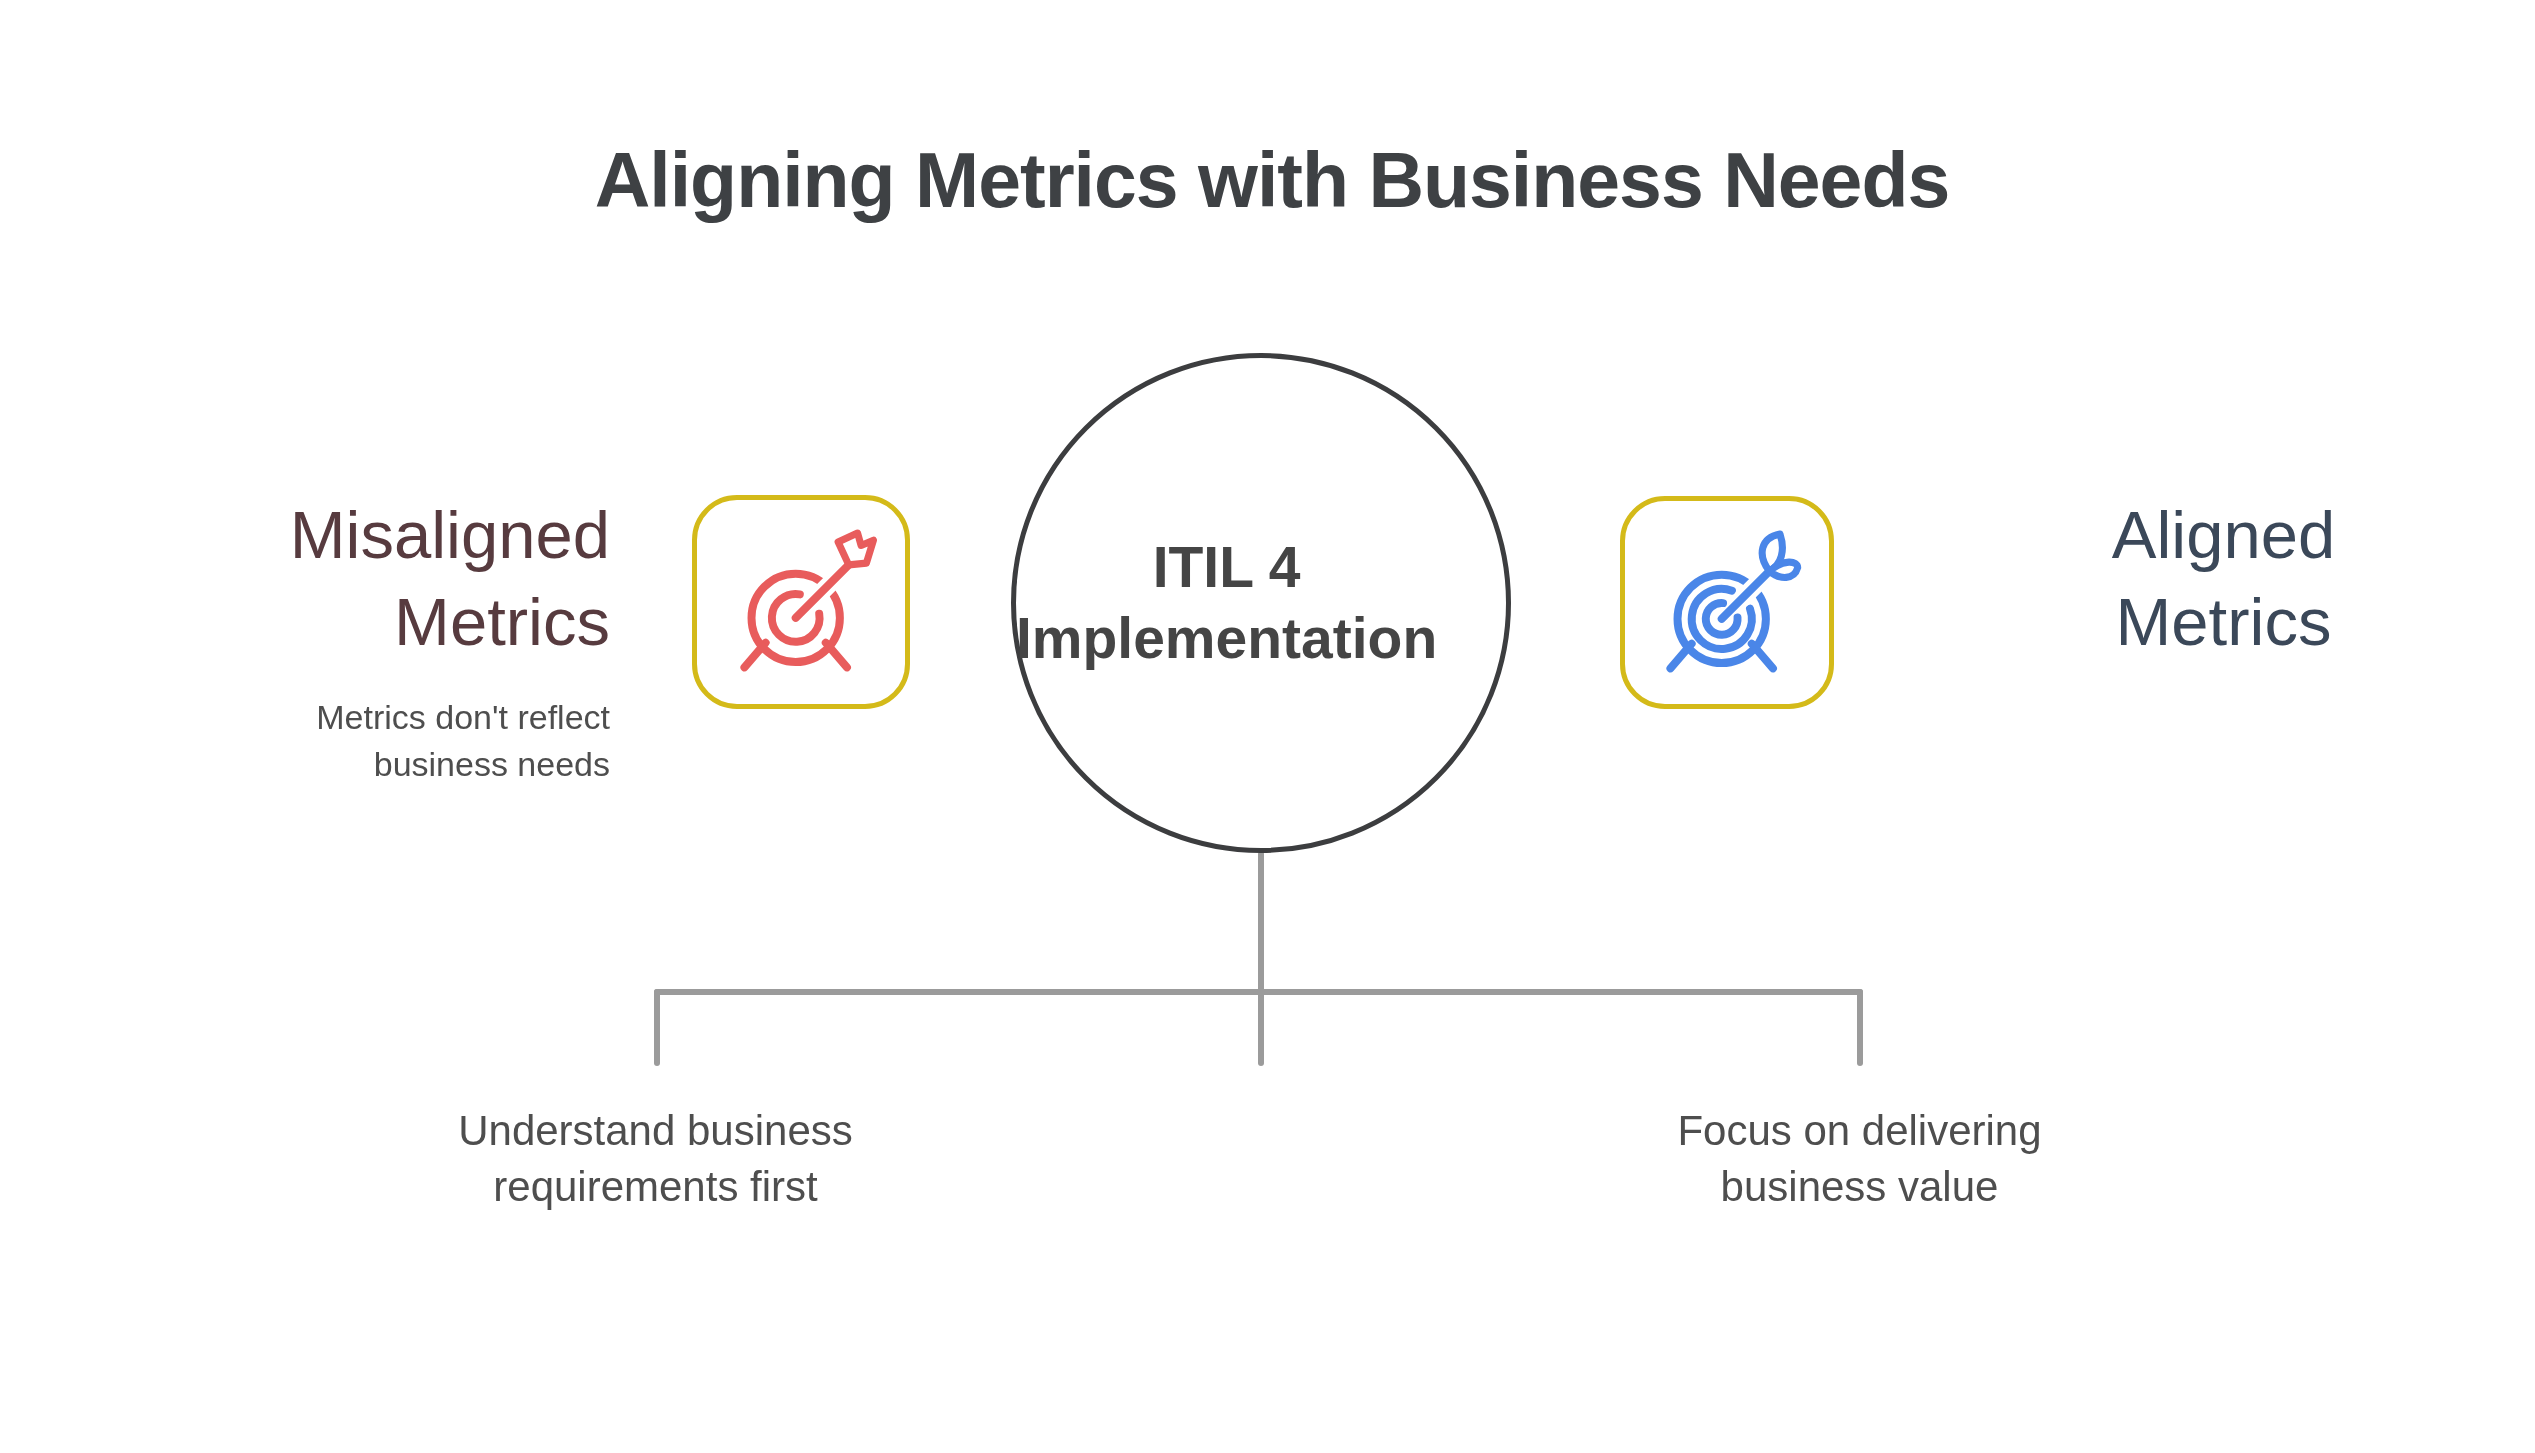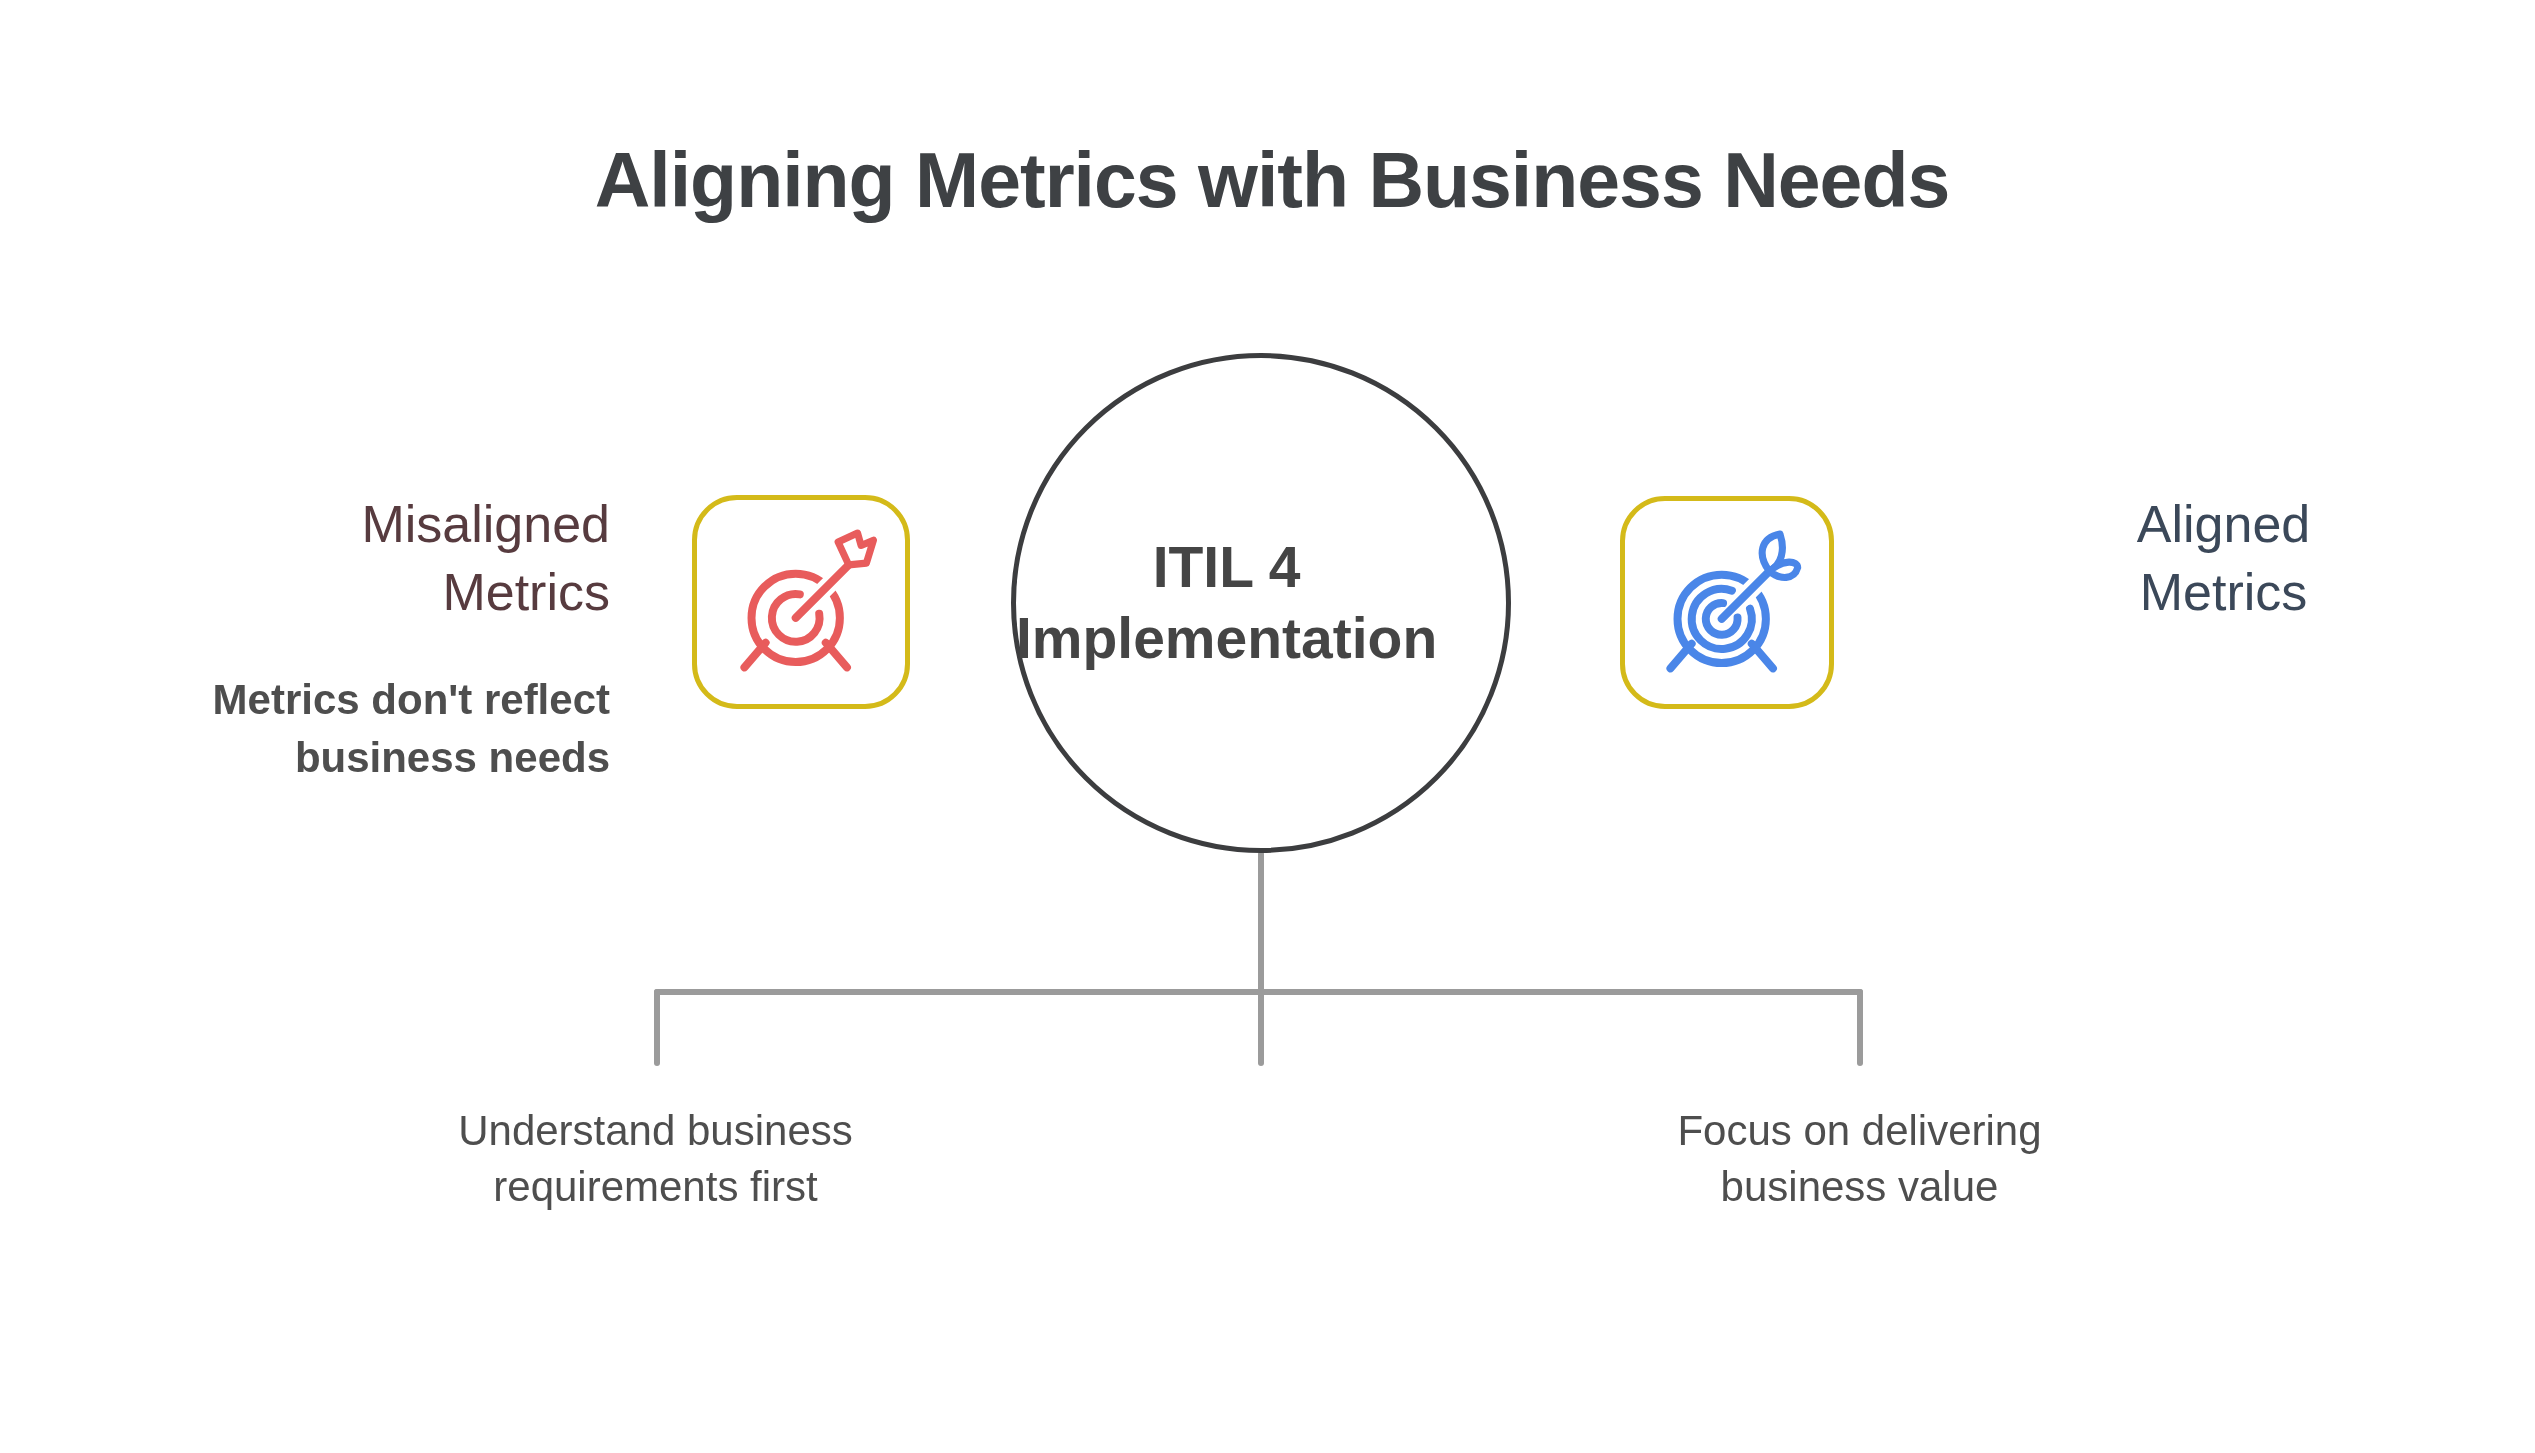--- a/index.html
+++ b/index.html
@@ -71,33 +71,32 @@
   .iconbox.left-box  { left: 692px;  top: 495px; width: 218px; height: 214px; }
   .iconbox.right-box { left: 1620px; top: 496px; width: 214px; height: 213px; }
   
   .side {
     position: absolute;
     top: 491px;
   }
   .side.left  { left: 177px;  width: 433px; text-align: right; }
   .side.right { left: 1938px; width: 571px; text-align: center; }
   .side .heading {
-    font-size: 52px;
+    font-size: 67px;
     line-height: 1.3;
     white-space: pre-line;
-    margin: 0 0 45px 0;
+    margin: 0 0 29px 0;
   }
   .side.left  .heading { color: #573b3f; }
   .side.right .heading { color: #3b4859; }
   .side .desc {
-    font-size: 42px;
+    font-size: 34px;
     line-height: 1.38;
     color: #4e4e4e;
     white-space: pre-line;
-    font-weight: bold;
   }
   
   .branch-label {
     position: absolute;
     top: 1103px;
     width: 591px;
     text-align: center;
     font-size: 42px;
     line-height: 1.33;
     color: #4e4e4e;

